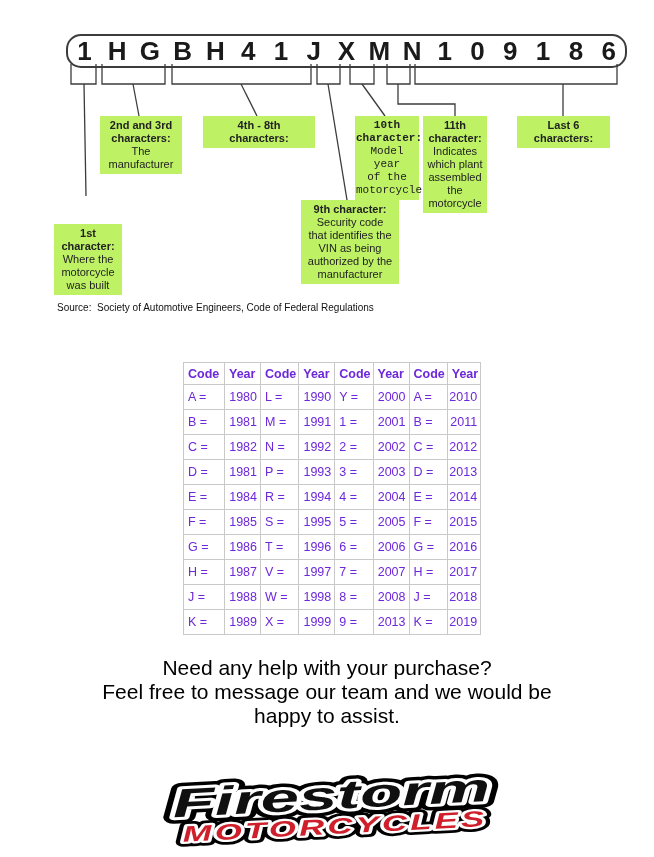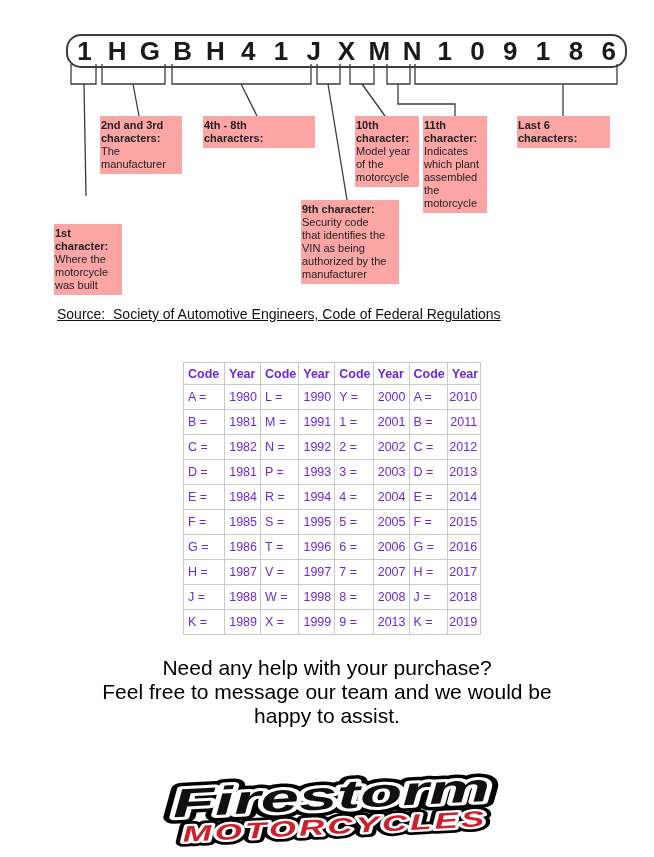--- a/index.html
+++ b/index.html
@@ -5,33 +5,33 @@
   html,body{margin:0;padding:0;background:#fff;}
   .page{position:relative;width:654px;height:857px;background:#fff;overflow:hidden;
         font-family:"Liberation Sans",sans-serif;color:#111;}
 
   
   .connectors{position:absolute;left:0;top:0;}
   .vin-box{position:absolute;left:66px;top:34px;width:557px;height:30px;
            border:2px solid #3c3c3c;border-radius:15px;display:flex;align-items:center;}
   .vin-char{flex:1;text-align:center;font-size:26px;font-weight:bold;color:#1a1a1a;line-height:28px;}
 
-  .label-box{position:absolute;background:#fca5a5;text-align:left;
+  .label-box{position:absolute;background:#bef264;text-align:center;
              font-size:11px;line-height:13px;color:#222;padding:3px 1px;}
   .lb-title{display:block;font-weight:bold;white-space:pre-line;}
   .lb-body{display:block;white-space:pre-line;}
   .lb-1st{left:54px;top:196px;width:66px;margin-top:28px;}
   .lb-2nd3rd{left:100px;top:116px;width:80px;}
   .lb-4th8th{left:203px;top:116px;width:110px;}
   .lb-9th{left:301px;top:200px;width:96px;}
-  .lb-10th{left:355px;top:116px;width:62px;}
+  .lb-10th{left:355px;top:116px;width:62px;font-family:Liberation Mono, monospace;}
   .lb-11th{left:423px;top:116px;width:62px;}
   .lb-last6{left:517px;top:116px;width:91px;}
 
-  .source-note{position:absolute;left:57px;top:292px;font-size:14px;color:#111;white-space:pre;text-decoration:underline;}
+  .source-note{position:absolute;left:57px;top:292px;font-size:10px;color:#111;white-space:pre;}
 
   
   .year-table{position:absolute;left:183px;top:362px;border-collapse:collapse;
               table-layout:fixed;font-size:12.5px;color:#6d28d9;}
   .year-table th,.year-table td{border:1px solid #c9c9c9;overflow:hidden;white-space:nowrap;}
   .year-table th{font-weight:bold;text-align:left;padding:3px 2px 3px 4px;height:15px;}
   .year-table td{height:22px;}
   .year-table td.code-cell{text-align:left;padding-left:4px;}
   .year-table td.year-cell{text-align:right;padding-right:3px;}
 

